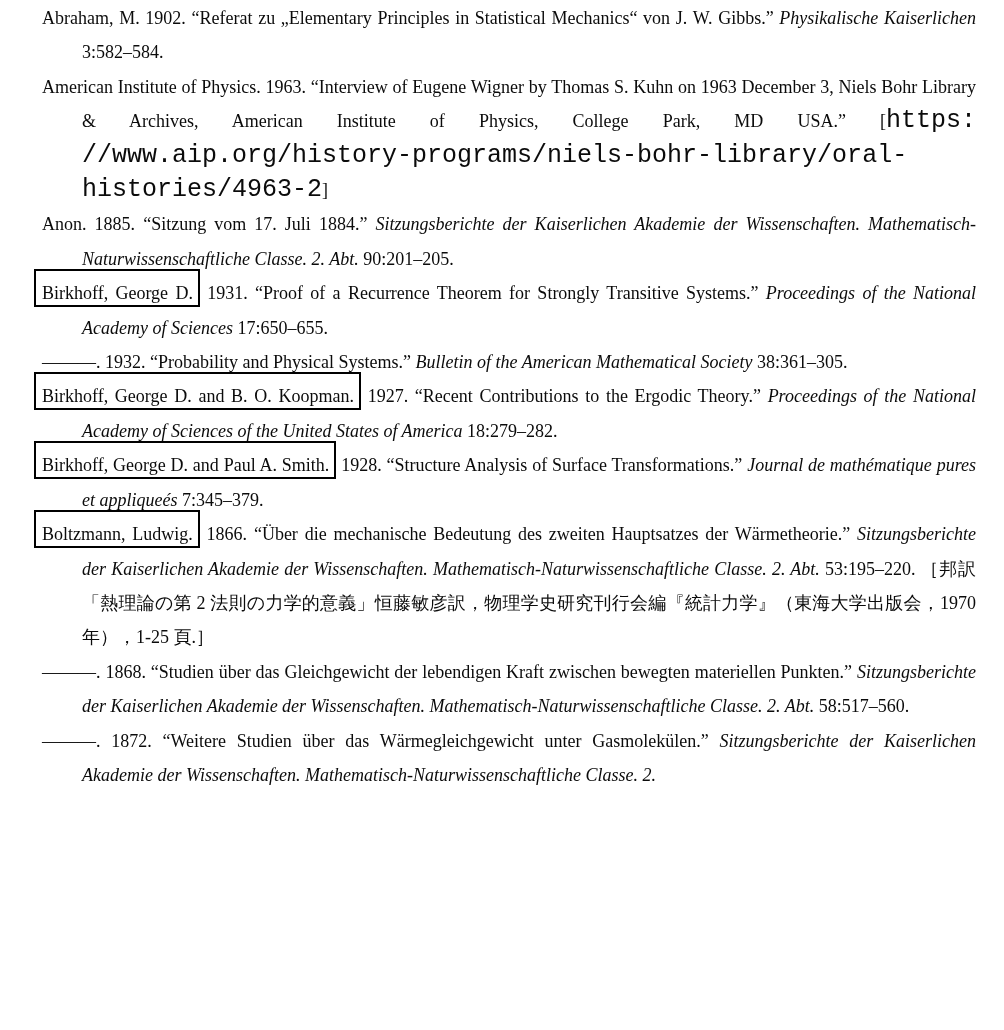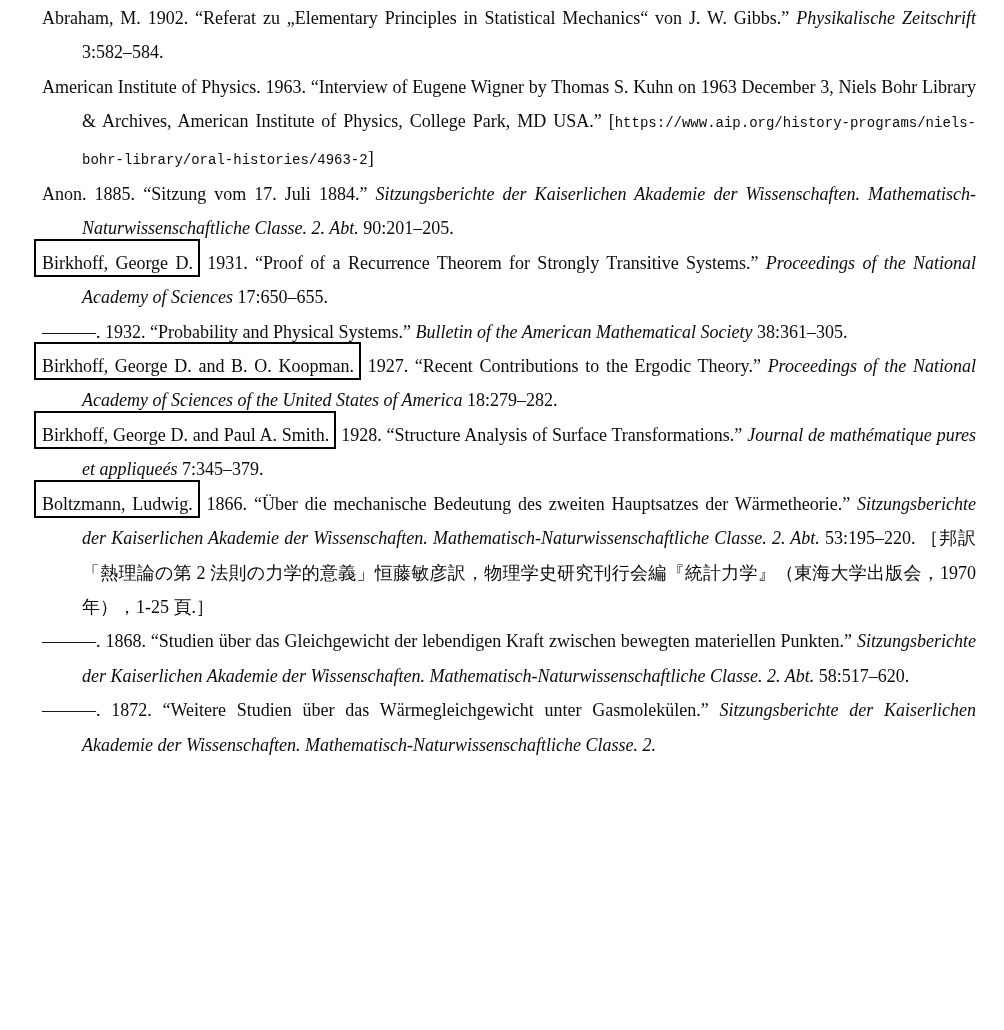--- a/index.html
+++ b/index.html
@@ -27,37 +27,37 @@
     text-align: justify;
     line-height: 34.4px;
     padding-left: 40px;
     text-indent: -40px;
   }
   .seg { white-space: normal; }
   .seg-roman { font-style: normal; }
   .seg-italic { font-style: italic; }
   .seg-mono {
     font-family: "Liberation Mono", "DejaVu Sans Mono", monospace;
-    font-size: 14px;
+    font-size: 25px;
   }
   .seg-boxed {
     border: 2px solid #000000;
     padding: 12px 5px 2px 6px;
     margin-left: -8px;
   }
 </style>
 </head>
 <body>
 
 <div class="page">
   <div class="bib">
-      <p class="ref-entry"><span class="seg seg-roman">Abraham, M. 1902. “Referat zu „Elementary Principles in Statistical Mechanics“ von J. W. Gibbs.” </span><wbr><span class="seg seg-italic">Physikalische Zeitschrift</span><wbr><span class="seg seg-roman"> 3:582–584.</span><wbr></p>
+      <p class="ref-entry"><span class="seg seg-roman">Abraham, M. 1902. “Referat zu „Elementary Principles in Statistical Mechanics“ von J. W. Gibbs.” </span><wbr><span class="seg seg-italic">Physikalische Kaiserlichen</span><wbr><span class="seg seg-roman"> 3:582–584.</span><wbr></p>
       <p class="ref-entry"><span class="seg seg-roman">American Institute of Physics. 1963. “Interview of Eugene Wigner by Thomas S. Kuhn on 1963 December 3, Niels Bohr Library &amp; Archives, American Institute of Physics, College Park, MD USA.” [</span><wbr><span class="seg seg-mono">https:</span><wbr><span class="seg seg-mono">//www.aip.org/history-programs/niels-bohr-library/oral-histories/4963-2</span><wbr><span class="seg seg-roman">]</span><wbr></p>
       <p class="ref-entry"><span class="seg seg-roman">Anon. 1885. “Sitzung vom 17. Juli 1884.” </span><wbr><span class="seg seg-italic">Sitzungsberichte der Kaiserlichen Akademie der Wissenschaften. Mathematisch-Naturwissenschaftliche Classe. 2. Abt.</span><wbr><span class="seg seg-roman"> 90:201–205.</span><wbr></p>
       <p class="ref-entry"><span class="seg seg-boxed">Birkhoff, George D.</span><wbr><span class="seg seg-roman"> 1931. “Proof of a Recurrence Theorem for Strongly Transitive Systems.” </span><wbr><span class="seg seg-italic">Proceedings of the National Academy of Sciences</span><wbr><span class="seg seg-roman"> 17:650–655.</span><wbr></p>
       <p class="ref-entry"><span class="seg seg-roman">———. 1932. “Probability and Physical Systems.” </span><wbr><span class="seg seg-italic">Bulletin of the American Mathematical Society</span><wbr><span class="seg seg-roman"> 38:361–305.</span><wbr></p>
       <p class="ref-entry"><span class="seg seg-boxed">Birkhoff, George D. and B. O. Koopman.</span><wbr><span class="seg seg-roman"> 1927. “Recent Contributions to the Ergodic Theory.” </span><wbr><span class="seg seg-italic">Proceedings of the National Academy of Sciences of the United States of America</span><wbr><span class="seg seg-roman"> 18:279–282.</span><wbr></p>
       <p class="ref-entry"><span class="seg seg-boxed">Birkhoff, George D. and Paul A. Smith.</span><wbr><span class="seg seg-roman"> 1928. “Structure Analysis of Surface Transformations.” </span><wbr><span class="seg seg-italic">Journal de mathématique pures et appliqueés</span><wbr><span class="seg seg-roman"> 7:345–379.</span><wbr></p>
       <p class="ref-entry"><span class="seg seg-boxed">Boltzmann, Ludwig.</span><wbr><span class="seg seg-roman"> 1866. “Über die mechanische Bedeutung des zweiten Hauptsatzes der Wärmetheorie.” </span><wbr><span class="seg seg-italic">Sitzungsberichte der Kaiserlichen Akademie der Wissenschaften. Mathematisch-Naturwissenschaftliche Classe. 2. Abt.</span><wbr><span class="seg seg-roman"> 53:195–220. ［邦訳「熱理論の第 2 法則の力学的意義」恒藤敏彦訳，物理学史研究刊行会編『統計力学』（東海大学出版会，1970 年），1-25 頁.］</span><wbr></p>
-      <p class="ref-entry"><span class="seg seg-roman">———. 1868. “Studien über das Gleichgewicht der lebendigen Kraft zwischen bewegten materiellen Punkten.” </span><wbr><span class="seg seg-italic">Sitzungsberichte der Kaiserlichen Akademie der Wissenschaften. Mathematisch-Naturwissenschaftliche Classe. 2. Abt.</span><wbr><span class="seg seg-roman"> 58:517–620.</span><wbr></p>
+      <p class="ref-entry"><span class="seg seg-roman">———. 1868. “Studien über das Gleichgewicht der lebendigen Kraft zwischen bewegten materiellen Punkten.” </span><wbr><span class="seg seg-italic">Sitzungsberichte der Kaiserlichen Akademie der Wissenschaften. Mathematisch-Naturwissenschaftliche Classe. 2. Abt.</span><wbr><span class="seg seg-roman"> 58:517–560.</span><wbr></p>
       <p class="ref-entry"><span class="seg seg-roman">———. 1872. “Weitere Studien über das Wärmegleichgewicht unter Gasmolekülen.” </span><wbr><span class="seg seg-italic">Sitzungsberichte der Kaiserlichen Akademie der Wissenschaften. Mathematisch-Naturwissenschaftliche Classe. 2.</span><wbr></p>
     </div>
 </div>
 
 </body></html>

